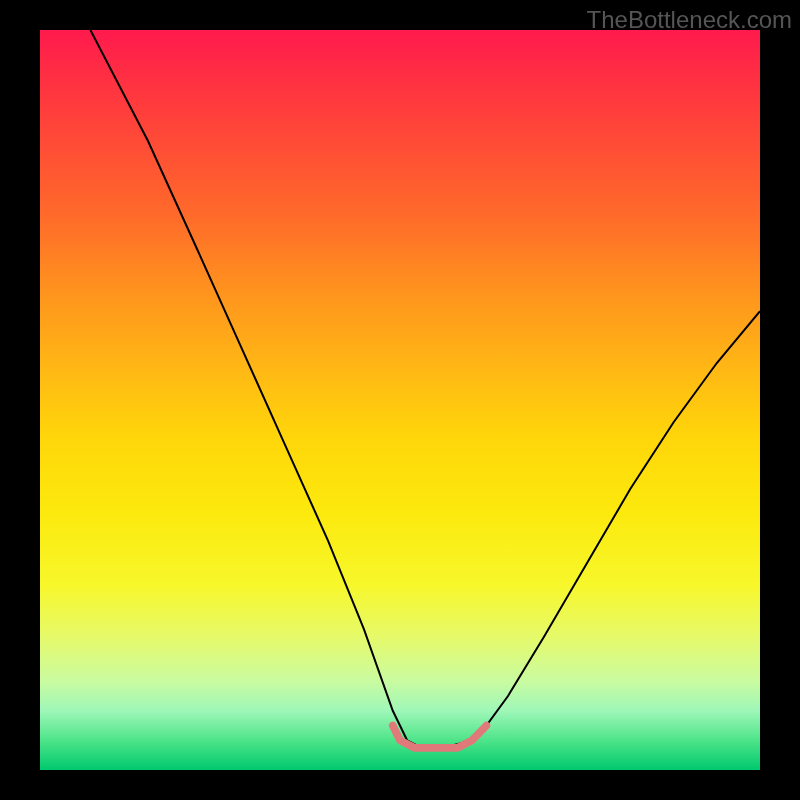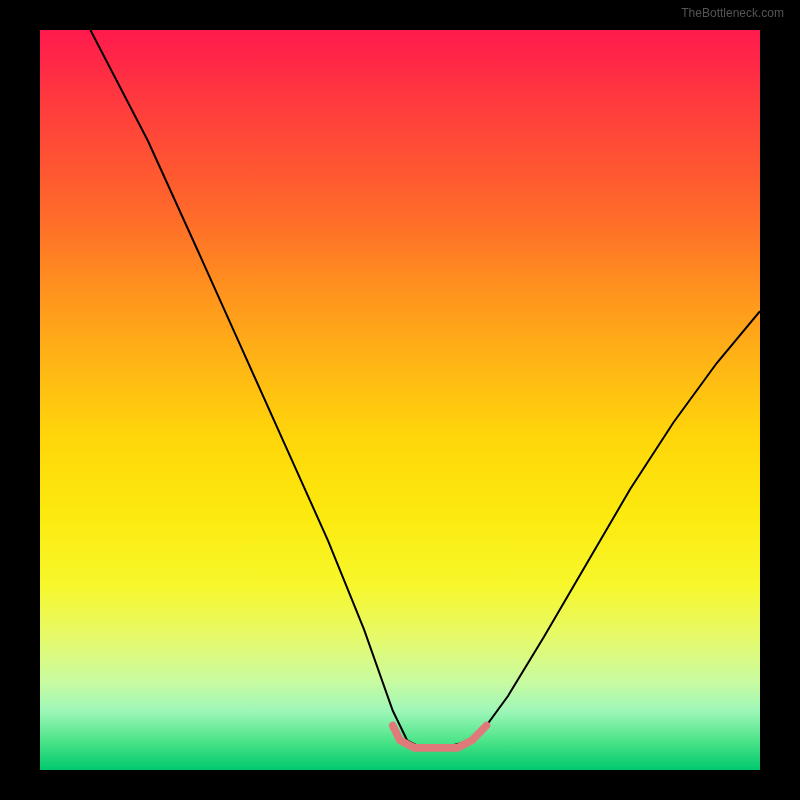--- a/index.html
+++ b/index.html
@@ -7,23 +7,23 @@
     padding: 0;
     width: 800px;
     height: 800px;
     background: #000;
     position: relative;
     font-family: Arial, Helvetica, sans-serif;
   }
   .watermark {
     position: absolute;
     top: 6px;
-    right: 16px;
+    right: 8px;
     color: #555;
-    font-size: 12px;
+    font-size: 24px;
     font-weight: 500;
     z-index: 10;
   }
   .plot-area {
     position: absolute;
     left: 40px;
     top: 30px;
     width: 720px;
     height: 740px;
     overflow: hidden;

